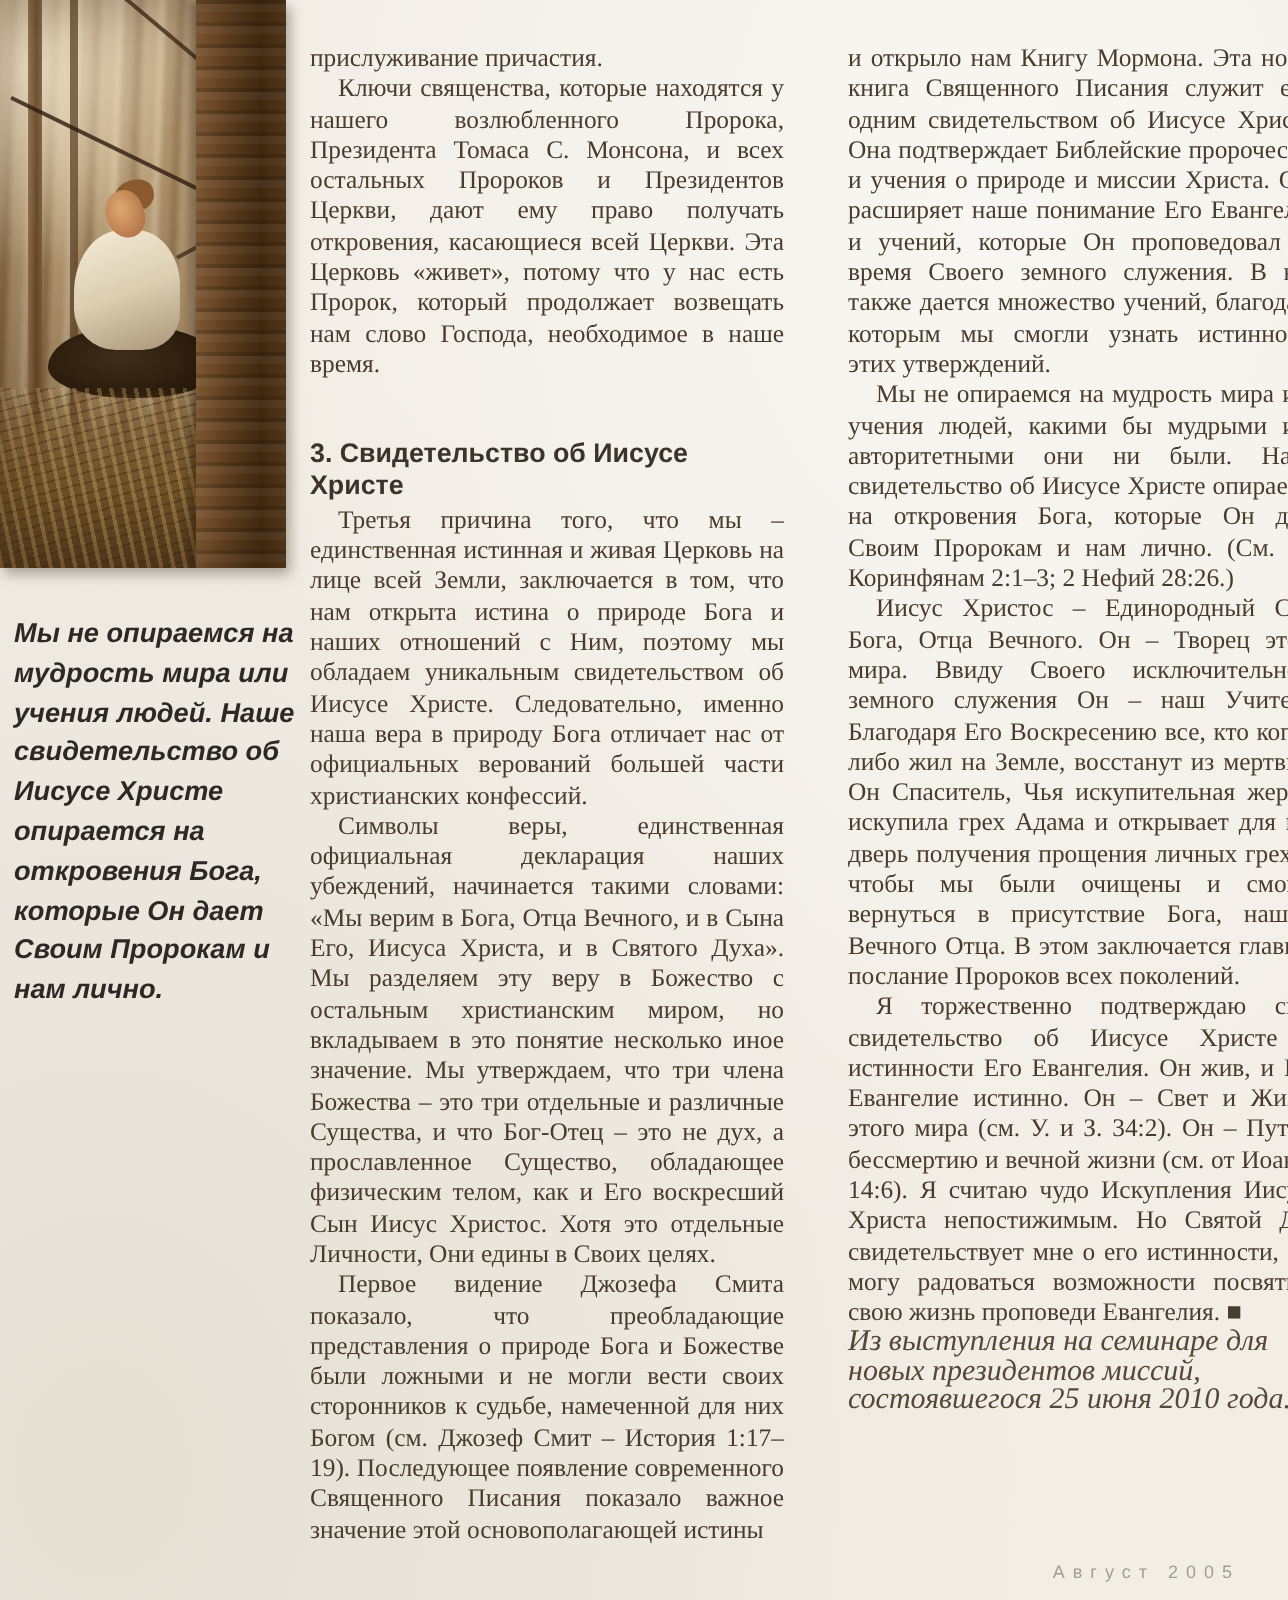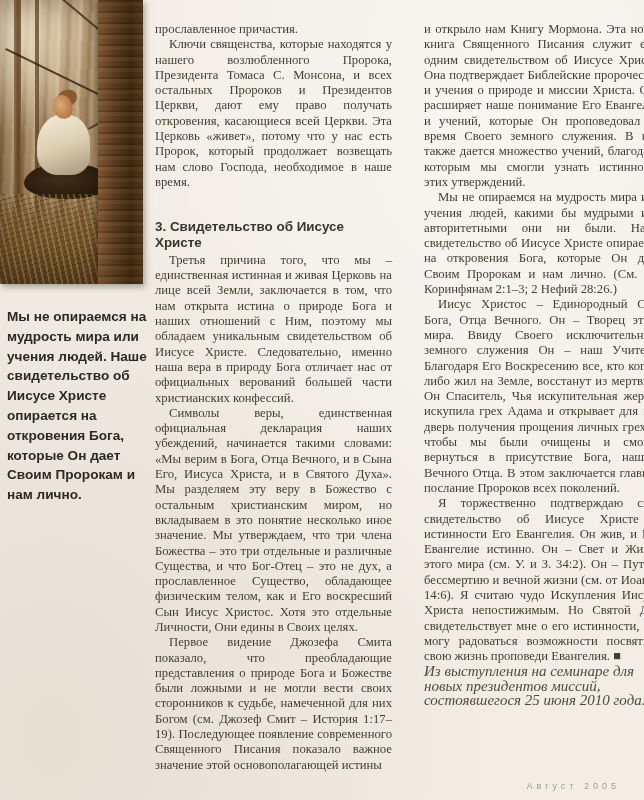--- a/index.html
+++ b/index.html
@@ -60,21 +60,21 @@
     background:
       repeating-linear-gradient(78deg, rgba(224,187,118,.30) 0 2px, rgba(224,187,118,0) 2px 6px),
       repeating-linear-gradient(-14deg, rgba(58,38,16,.38) 0 1px, rgba(58,38,16,0) 1px 5px),
       linear-gradient(180deg, rgba(118,89,49,0) 0, rgba(118,89,49,.7) 20px, #6e5128 55%, #51391b 100%);}
   .art-vignette{position:absolute;left:0;top:0;width:100%;height:100%;
     box-shadow:inset 0 0 32px rgba(58,38,18,.38);}
 
   
   .pull-quote{
     position:absolute;left:7px;top:307px;width:141px;
-    font-family:"Liberation Sans", sans-serif;font-weight:bold;
+    font-family:"Liberation Sans", sans-serif;font-weight:bold;font-style:italic;
     font-size:13.6px;line-height:19.8px;color:#2c2924;
   }
 
   
   .col{position:absolute;top:22px;width:237px;text-align:justify;
     font-size:12.7px;line-height:15.3px;color:#473c2e;}
   .col-left{left:155px;}
   .col-right{left:424px;}
   .col p{margin:0;}
   .para-indent{text-indent:14px;}
@@ -112,21 +112,21 @@
     <div class="figure-head"></div>
     <div class="forest-floor"></div>
     <div class="branch-3"></div>
     <div class="trunk-right"></div>
     <div class="art-vignette"></div>
   </div>
 
   <div class="pull-quote">Мы не опираемся на мудрость мира или учения людей. Наше свидетельство об Иисусе Христе опирается на откровения Бога, которые Он дает Своим Пророкам и нам лично.</div>
 
   <div class="col col-left">
-    <p>прославленное причастия.</p>
+    <p>прислуживание причастия.</p>
     <p class="para-indent">Ключи священства, которые находятся у нашего возлюбленного Пророка, Президента Томаса С. Монсона, и всех остальных Пророков и Президентов Церкви, дают ему право получать откровения, касающиеся всей Церкви. Эта Церковь «живет», потому что у нас есть Пророк, который продолжает возвещать нам слово Господа, необходимое в наше время.</p>
     <h3 class="section-heading">3. Свидетельство об Иисусе Христе</h3>
     <p class="para-indent">Третья причина того, что мы – единственная истинная и живая Церковь на лице всей Земли, заключается в том, что нам открыта истина о природе Бога и наших отношений с Ним, поэтому мы обладаем уникальным свидетельством об Иисусе Христе. Следовательно, именно наша вера в природу Бога отличает нас от официальных верований большей части христианских конфессий.</p>
     <p class="para-indent">Символы веры, единственная официальная декларация наших убеждений, начинается такими словами: «Мы верим в Бога, Отца Вечного, и в Сына Его, Иисуса Христа, и в Святого Духа». Мы разделяем эту веру в Божество с остальным христианским миром, но вкладываем в это понятие несколько иное значение. Мы утверждаем, что три члена Божества – это три отдельные и различные Существа, и что Бог-Отец – это не дух, а прославленное Существо, обладающее физическим телом, как и Его воскресший Сын Иисус Христос. Хотя это отдельные Личности, Они едины в Своих целях.</p>
     <p class="para-indent">Первое видение Джозефа Смита показало, что преобладающие представления о природе Бога и Божестве были ложными и не могли вести своих сторонников к судьбе, намеченной для них Богом (см. Джозеф Смит – История 1:17–19). Последующее появление современного Священного Писания показало важное значение этой основополагающей истины</p>
   </div>
 
   <div class="col col-right">
     <p>и открыло нам Книгу Мормона. Эта новая книга Священного Писания служит еще одним свидетельством об Иисусе Христе. Она подтверждает Библейские пророчества и учения о природе и миссии Христа. Она расширяет наше понимание Его Евангелия и учений, которые Он проповедовал во время Своего земного служения. В ней также дается множество учений, благодаря которым мы смогли узнать истинность этих утверждений.</p>
     <p class="para-indent">Мы не опираемся на мудрость мира или учения людей, какими бы мудрыми или авторитетными они ни были. Наше свидетельство об Иисусе Христе опирается на откровения Бога, которые Он дает Своим Пророкам и нам лично. (См. 1-е Коринфянам 2:1–3; 2 Нефий 28:26.)</p>

